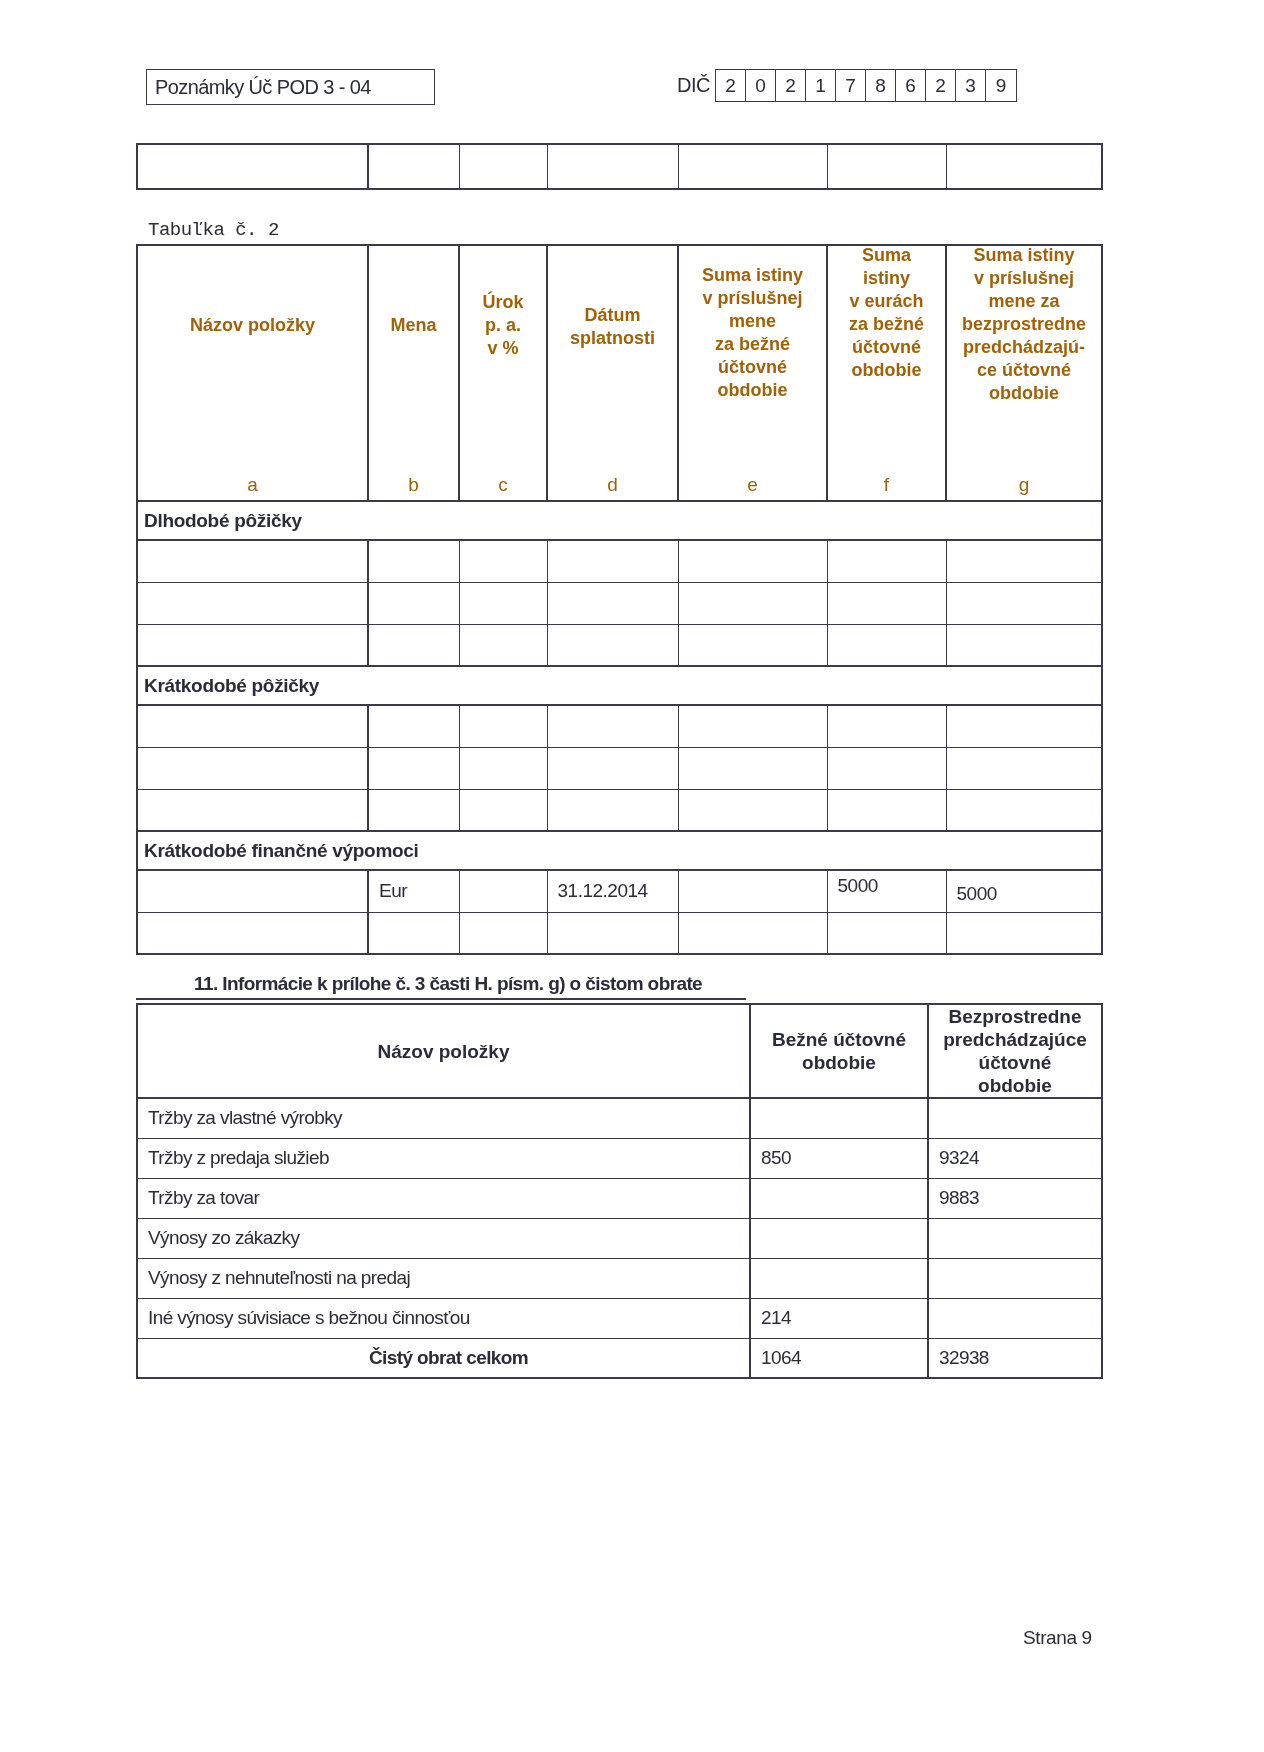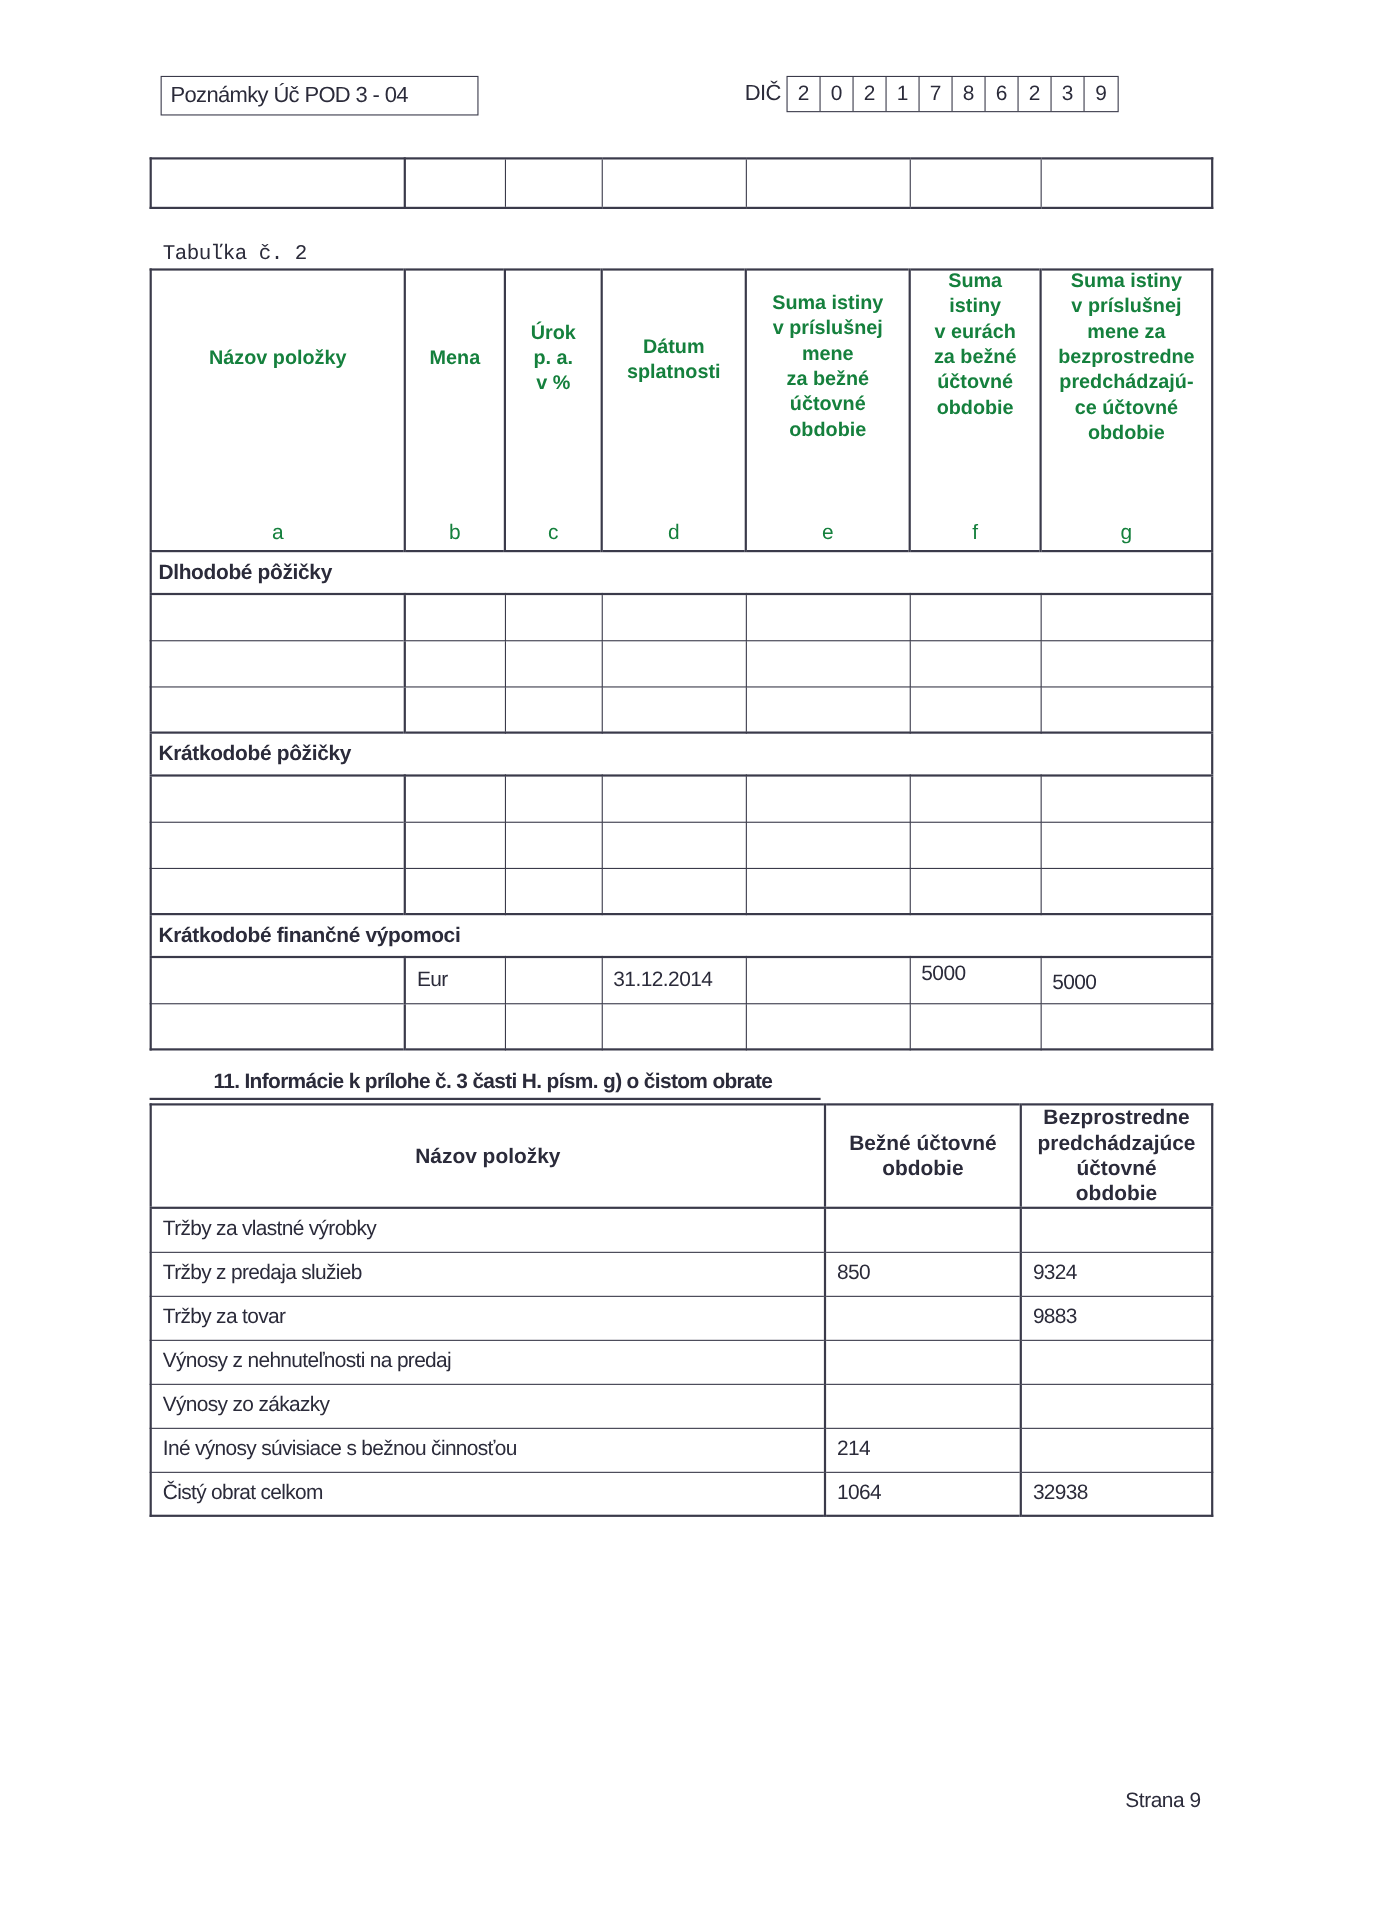--- a/index.html
+++ b/index.html
@@ -13,35 +13,35 @@
   .dic-box { width:30px; height:100%; border-right:1px solid #3a3a4a; box-sizing:border-box;
              text-align:center; font-size:19px; line-height:31px; }
   .dic-box:last-child { border-right:none; }
   table { border-collapse:collapse; table-layout:fixed; position:absolute; }
   td { border:1px solid #3a3a4a; padding:0; box-sizing:border-box; vertical-align:middle; }
   .top-table { left:136px; top:143px; width:965px; }
   .top-table td { height:45px; border-top:2.5px solid #3a3a4a; border-bottom:2.5px solid #3a3a4a; }
   .tab-caption { left:148px; top:219px; font-size:19px; letter-spacing:-0.5px;font-family:Liberation Mono, monospace; }
   .loan-table { left:136px; top:244px; width:965px; border:2.5px solid #3a3a4a; }
   .loan-table .hcell { text-align:center; font-weight:bold; font-size:18px; line-height:23px;
-                       color:#15803d; position:relative; height:256px; vertical-align:top;margin-top:48px; }
+                       color:#a16207; position:relative; height:256px; vertical-align:top;margin-top:48px; }
   .hcell .htext { position:absolute; left:0; right:0; }
   .hcell .letter { position:absolute; left:0; right:0; bottom:4px; font-weight:normal; font-size:19px; }
   .sect td { height:39px; font-weight:bold; font-size:19px; padding-left:6px; letter-spacing:-0.3px;
              border-top:2.5px solid #3a3a4a; border-bottom:2.5px solid #3a3a4a; }
   .drow td { height:42px; font-size:19px; padding-left:10px; letter-spacing:-0.5px;margin-left:40px; }
   .c-first { border-right:2.5px solid #3a3a4a !important; }
   .sec11-title { left:194px; top:973px; font-size:19px; font-weight:bold; letter-spacing:-0.6px; }
   .sec11-line { left:136px; top:998px; width:610px; height:1.5px; background:#3a3a4a; }
   .rev-table { left:136px; top:1003px; width:965px; border:2.5px solid #3a3a4a; }
   .rev-table .hc { height:85px; text-align:center; font-weight:bold; font-size:19px; line-height:23px;
                    border-bottom:2.5px solid #3a3a4a; }
   .rev-table .rc td { height:40px; font-size:19px; padding-left:10px; letter-spacing:-0.6px; }
   .rev-table .col-sep { border-left:2.5px solid #3a3a4a; }
-  .rev-table .total td:first-child { font-weight:normal; }
+  .rev-table .total td:first-child { font-weight:bold;text-align:center; }
   .page-num { left:1023px; top:1627px; font-size:19px; letter-spacing:-0.4px; }
 </style>
 </head>
 <body>
 
 <div class="abs hdrbox">
   <span>Poznámky Úč POD 3 - 04</span>
 </div>
 <div class="abs dic-label">DIČ</div>
 <div class="abs dic-boxes">
@@ -253,26 +253,26 @@
         <td>Tržby z predaja služieb</td>
         <td class="col-sep">850</td>
         <td class="col-sep">9324</td>
       </tr>
   <tr class="rc">
         <td>Tržby za tovar</td>
         <td class="col-sep"></td>
         <td class="col-sep">9883</td>
       </tr>
   <tr class="rc">
+        <td>Výnosy zo zákazky</td>
+        <td class="col-sep"></td>
+        <td class="col-sep"></td>
+      </tr>
+  <tr class="rc">
         <td>Výnosy z nehnuteľnosti na predaj</td>
-        <td class="col-sep"></td>
-        <td class="col-sep"></td>
-      </tr>
-  <tr class="rc">
-        <td>Výnosy zo zákazky</td>
         <td class="col-sep"></td>
         <td class="col-sep"></td>
       </tr>
   <tr class="rc">
         <td>Iné výnosy súvisiace s bežnou činnosťou</td>
         <td class="col-sep">214</td>
         <td class="col-sep"></td>
       </tr>
   <tr class="rc total">
         <td>Čistý obrat celkom</td>

